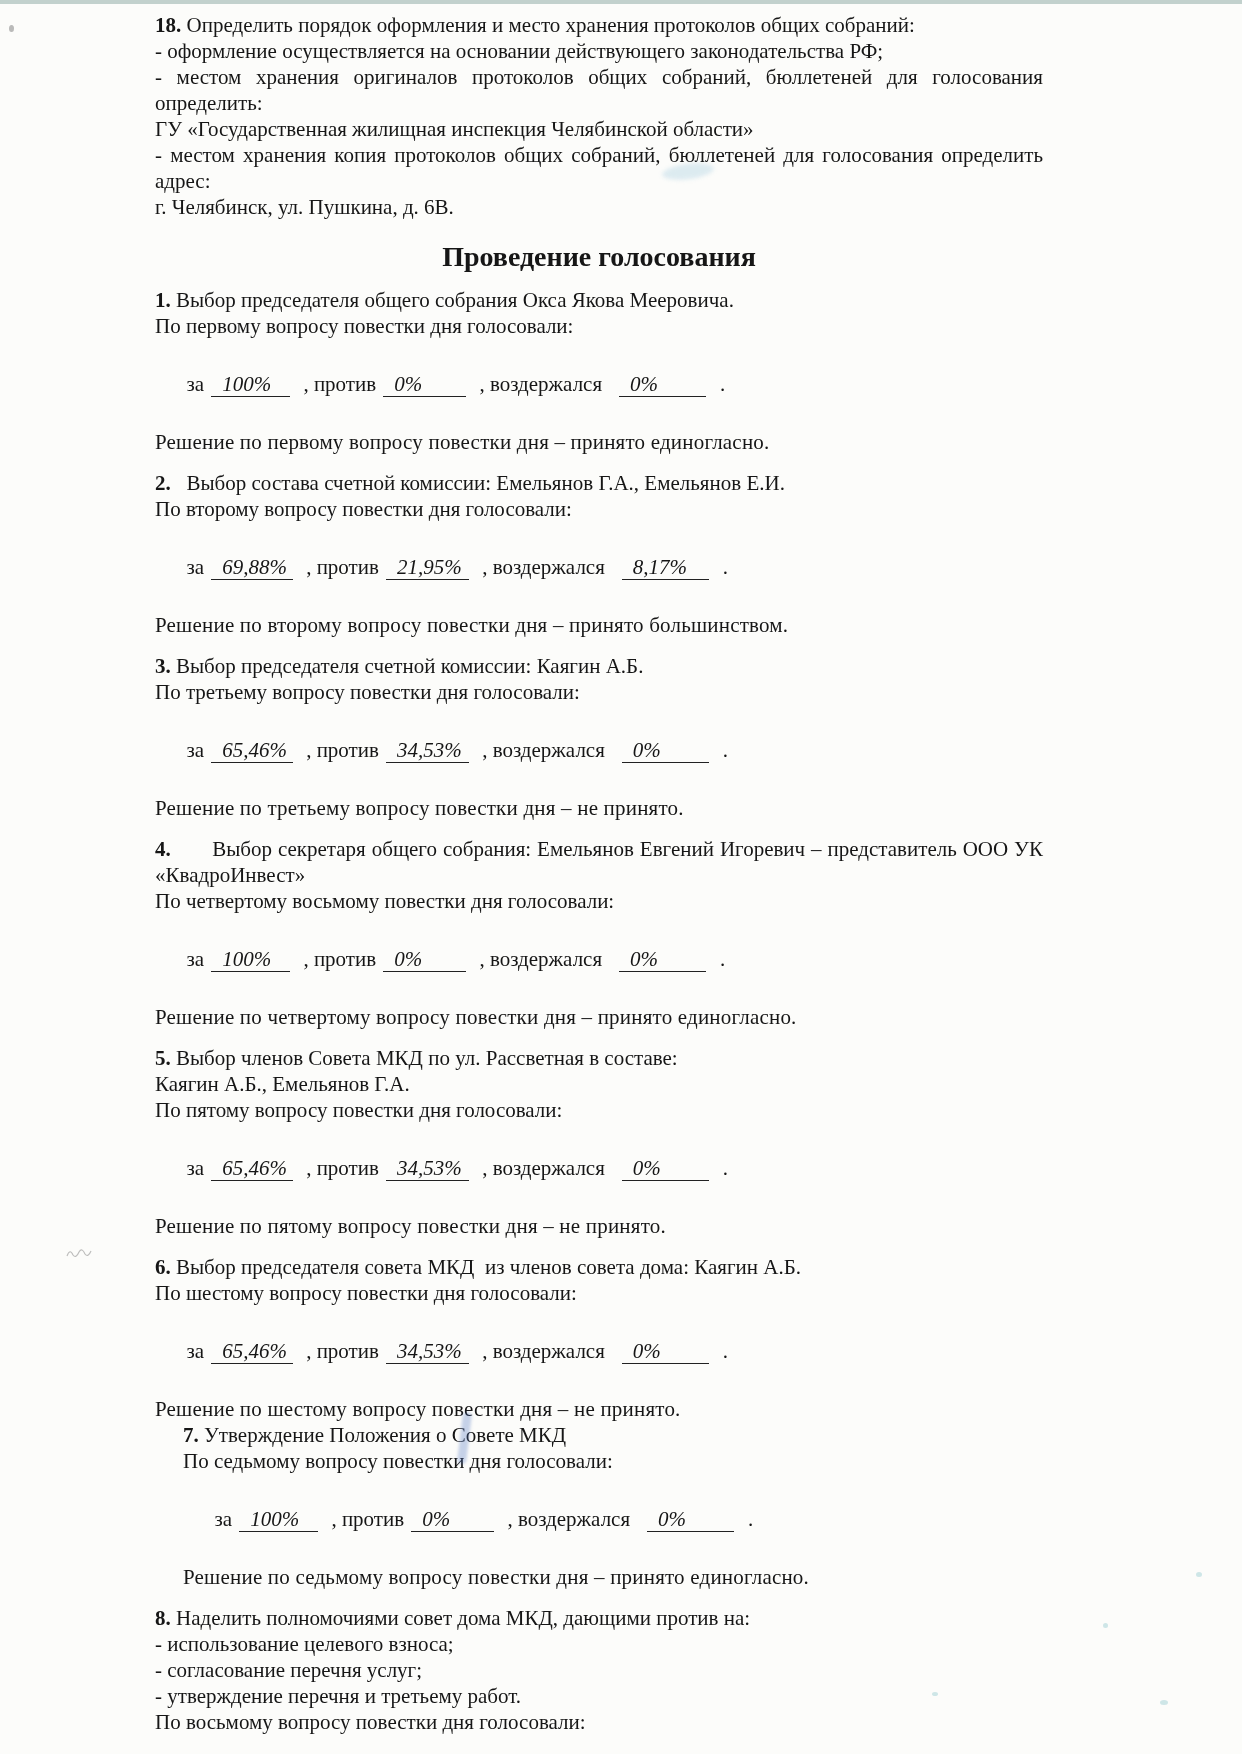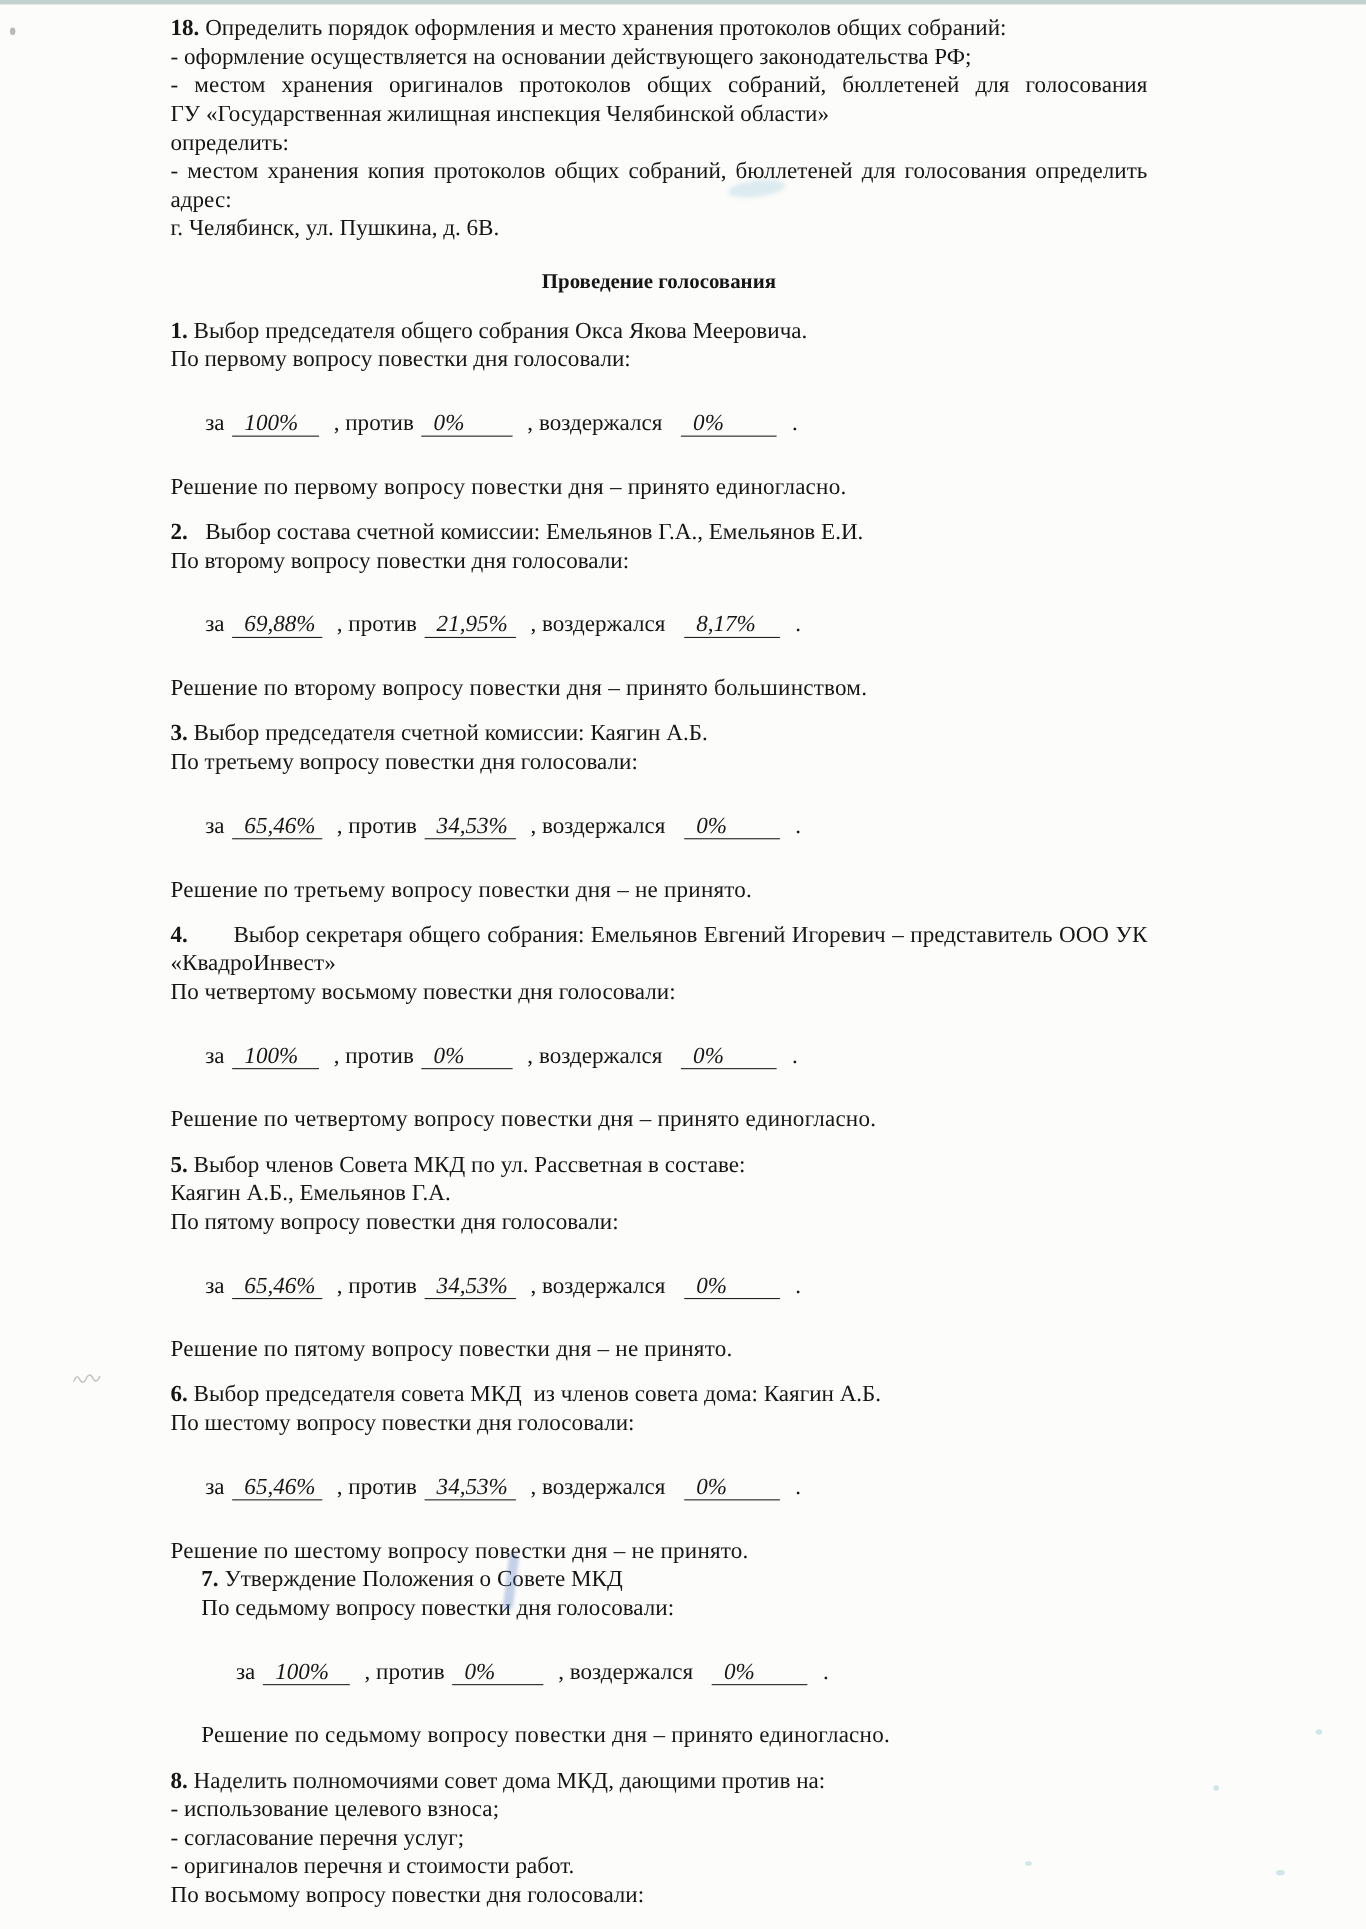--- a/index.html
+++ b/index.html
@@ -21,21 +21,21 @@
     width: 888px;
     font-size: 21px;
     line-height: 26px;
   }
   p { margin: 0; white-space: pre-wrap; }
   b.num { font-weight: bold; }
   .just { text-align: justify; text-align-last: justify; }
   .heading {
     text-align: center;
     font-weight: bold;
-    font-size: 19px;
+    font-size: 28px;
     line-height: 30px;
     margin-top: 22px;
   }
   .resolved { font-weight: bold; }
   .item { margin-top: 15px; }
   .item.tight { margin-top: 0; margin-left: 28px; }
   .decision { font-weight: normal; letter-spacing: 0.2px; }
   .vote { line-height: 30px; }
   .blank {
     display: inline-block;
@@ -86,22 +86,22 @@
 </head>
 <body>
 
 <div class="page">
   <div class="content">
 
     <div>
       <p><b class="num">18.</b><span> Определить порядок оформления и место хранения протоколов общих собраний:</span></p>
       <p>- оформление осуществляется на основании действующего законодательства РФ;</p>
       <p class="just">- местом хранения оригиналов протоколов общих собраний, бюллетеней для голосования</p>
+      <p>определить:</p>
       <p>ГУ «Государственная жилищная инспекция Челябинской области»</p>
-      <p>определить:</p>
       <p class="just">- местом хранения копия протоколов общих собраний, бюллетеней для голосования определить</p>
       <p>адрес:</p>
       <p>г. Челябинск, ул. Пушкина, д. 6В.</p>
     </div>
 
     <p class="heading">Проведение голосования</p>
 
     <div id="items-container">
   <div class="item">
     <p class="title"><b class="num">1.</b><span> Выбор председателя общего собрания Окса Якова Мееровича.</span></p>
@@ -165,21 +165,21 @@
     <p class="vote">
       <span>за</span><span class="blank b1">100%</span><span> , против</span><span class="blank b2">0%</span><span> , воздержался</span><span class="blank b3">0%</span><span class="endmark">.</span>
     </p>
     <p class="decision">Решение по седьмому вопросу повестки дня – принято единогласно.</p>
   </div>
 
   <div class="item">
     <p class="title"><b class="num">8.</b><span> Наделить полномочиями совет дома МКД, дающими против на:</span></p>
           <p>- использование целевого взноса;</p>
           <p>- согласование перечня услуг;</p>
-          <p>- оригиналов перечня и стоимости работ.</p>
+          <p>- утверждение перечня и третьему работ.</p>
     <p class="intro">По восьмому вопросу повестки дня голосовали:</p>
 
   </div>
 
 </div>
   </div>
 
   <div class="artifact smudge-cyan"></div>
   <div class="artifact ink-streak"></div>
   <svg class="artifact pencil-squiggle" viewBox="0 0 26 14" width="26" height="14">

